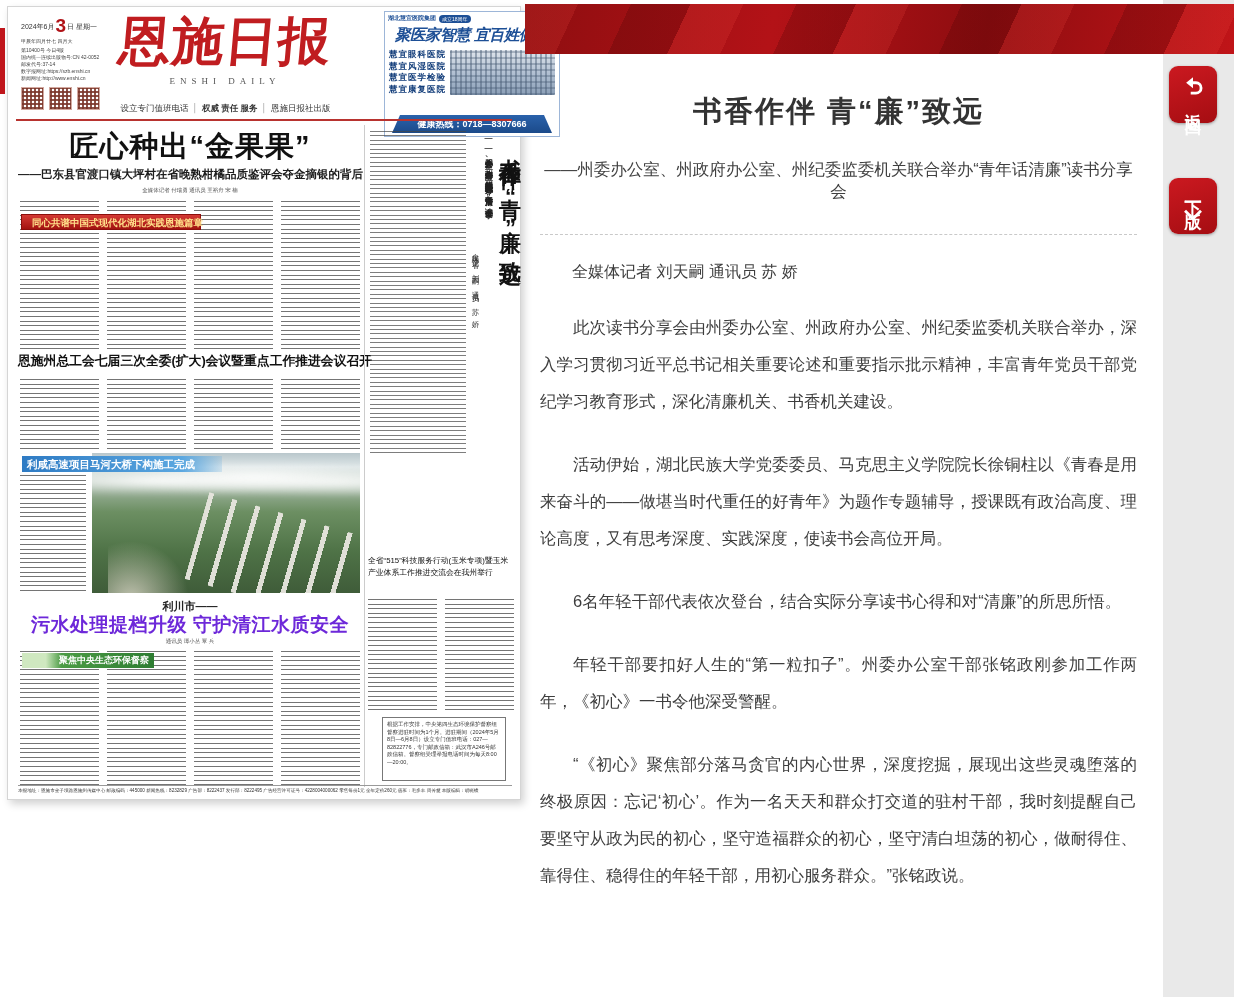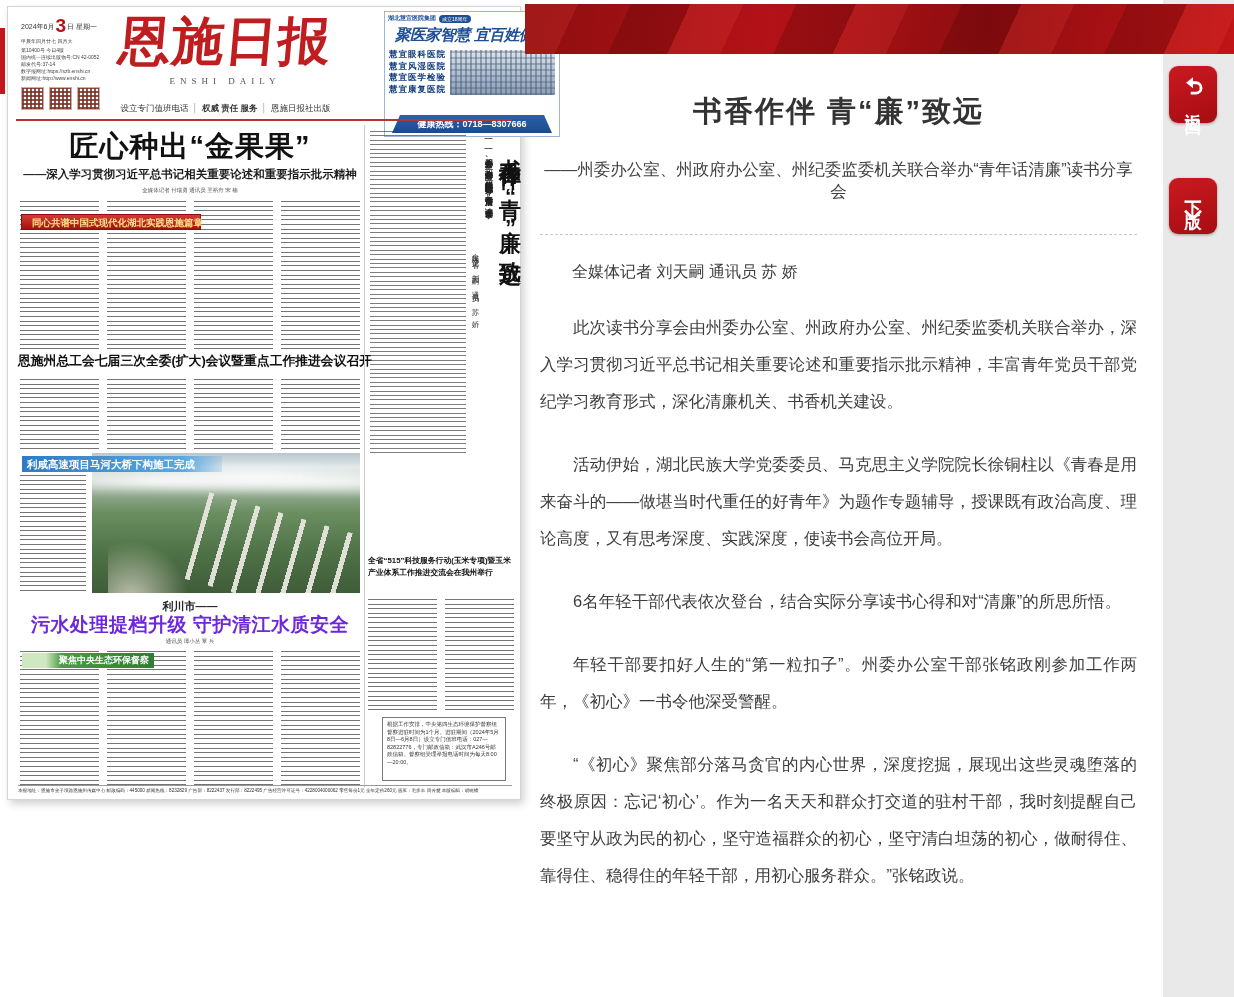--- a/index.html
+++ b/index.html
@@ -128,21 +128,21 @@
     background:linear-gradient(90deg,#cfe8c0 0%,#cfe8c0 18%,#4c9b45 30%,#2e7d32);
     color:#fff;font-size:9px;font-weight:bold;line-height:15px;text-align:right;padding-right:5px;white-space:nowrap;}
   
   .vsep{position:absolute;left:356px;top:118px;width:1px;height:662px;background:#ccc;}
   .va-sim{position:absolute;left:362px;top:124px;width:96px;height:322px;
     background:repeating-linear-gradient(180deg,rgba(70,70,70,.7) 0 1px,transparent 1px 4.4px);}
   .vtext{writing-mode:vertical-rl;text-orientation:upright;}
   .va-byline{position:absolute;left:462px;top:240px;height:160px;font-size:7.5px;color:#333;letter-spacing:2px;}
   .va-subtitle{position:absolute;left:474px;top:126px;height:330px;font-size:8px;font-weight:bold;color:#222;letter-spacing:.5px;}
   .va-title{position:absolute;left:487px;top:134px;height:306px;font-size:22px;font-weight:900;color:#111;letter-spacing:3px;cursor:pointer;}
-  .corn{position:absolute;left:360px;top:548px;width:148px;font-size:7.8px;font-weight:700;color:#111;line-height:11.5px;cursor:pointer;}
+  .corn{position:absolute;left:360px;top:548px;width:148px;font-size:7.8px;font-weight:400;color:#111;line-height:11.5px;cursor:pointer;}
   .notice{position:absolute;left:374px;top:710px;width:124px;height:64px;border:1px solid #777;
     padding:3px 4px;font-size:5.5px;line-height:7.5px;color:#333;overflow:hidden;}
   .paper-footer{position:absolute;left:10px;top:778px;width:494px;border-top:1px solid #999;padding-top:2px;
     font-size:4.6px;color:#333;white-space:nowrap;overflow:hidden;}
 </style>
 </head>
 <body>
 
 <div class="rail"></div>
 
@@ -227,21 +227,21 @@
         <div>慧宜康复医院</div>
       </div>
       <div class="bldg"></div>
     </div>
     <div class="ad-hotline">健康热线：0718—8307666</div>
   </div>
 
   <div class="mh-rule"></div>
 
   <div class="lead-title">匠心种出“金果果”</div>
-  <div class="lead-sub">——深入学习贯彻习近平总书记相关重要论述和重要指示批示精神</div>
+  <div class="lead-sub">——巴东县官渡口镇大坪村在省晚熟柑橘品质鉴评会夺金摘银的背后</div>
   <div class="lead-by">全媒体记者 付瑞勇 通讯员 王裕舟 宋 楠</div>
 
   <div class="cols sim-a">
     <div class="col"></div>
       <div class="col"></div>
       <div class="col"></div>
       <div class="col"></div>
   </div>
   <div class="red-banner">同心共谱中国式现代化湖北实践恩施篇章</div>
 

